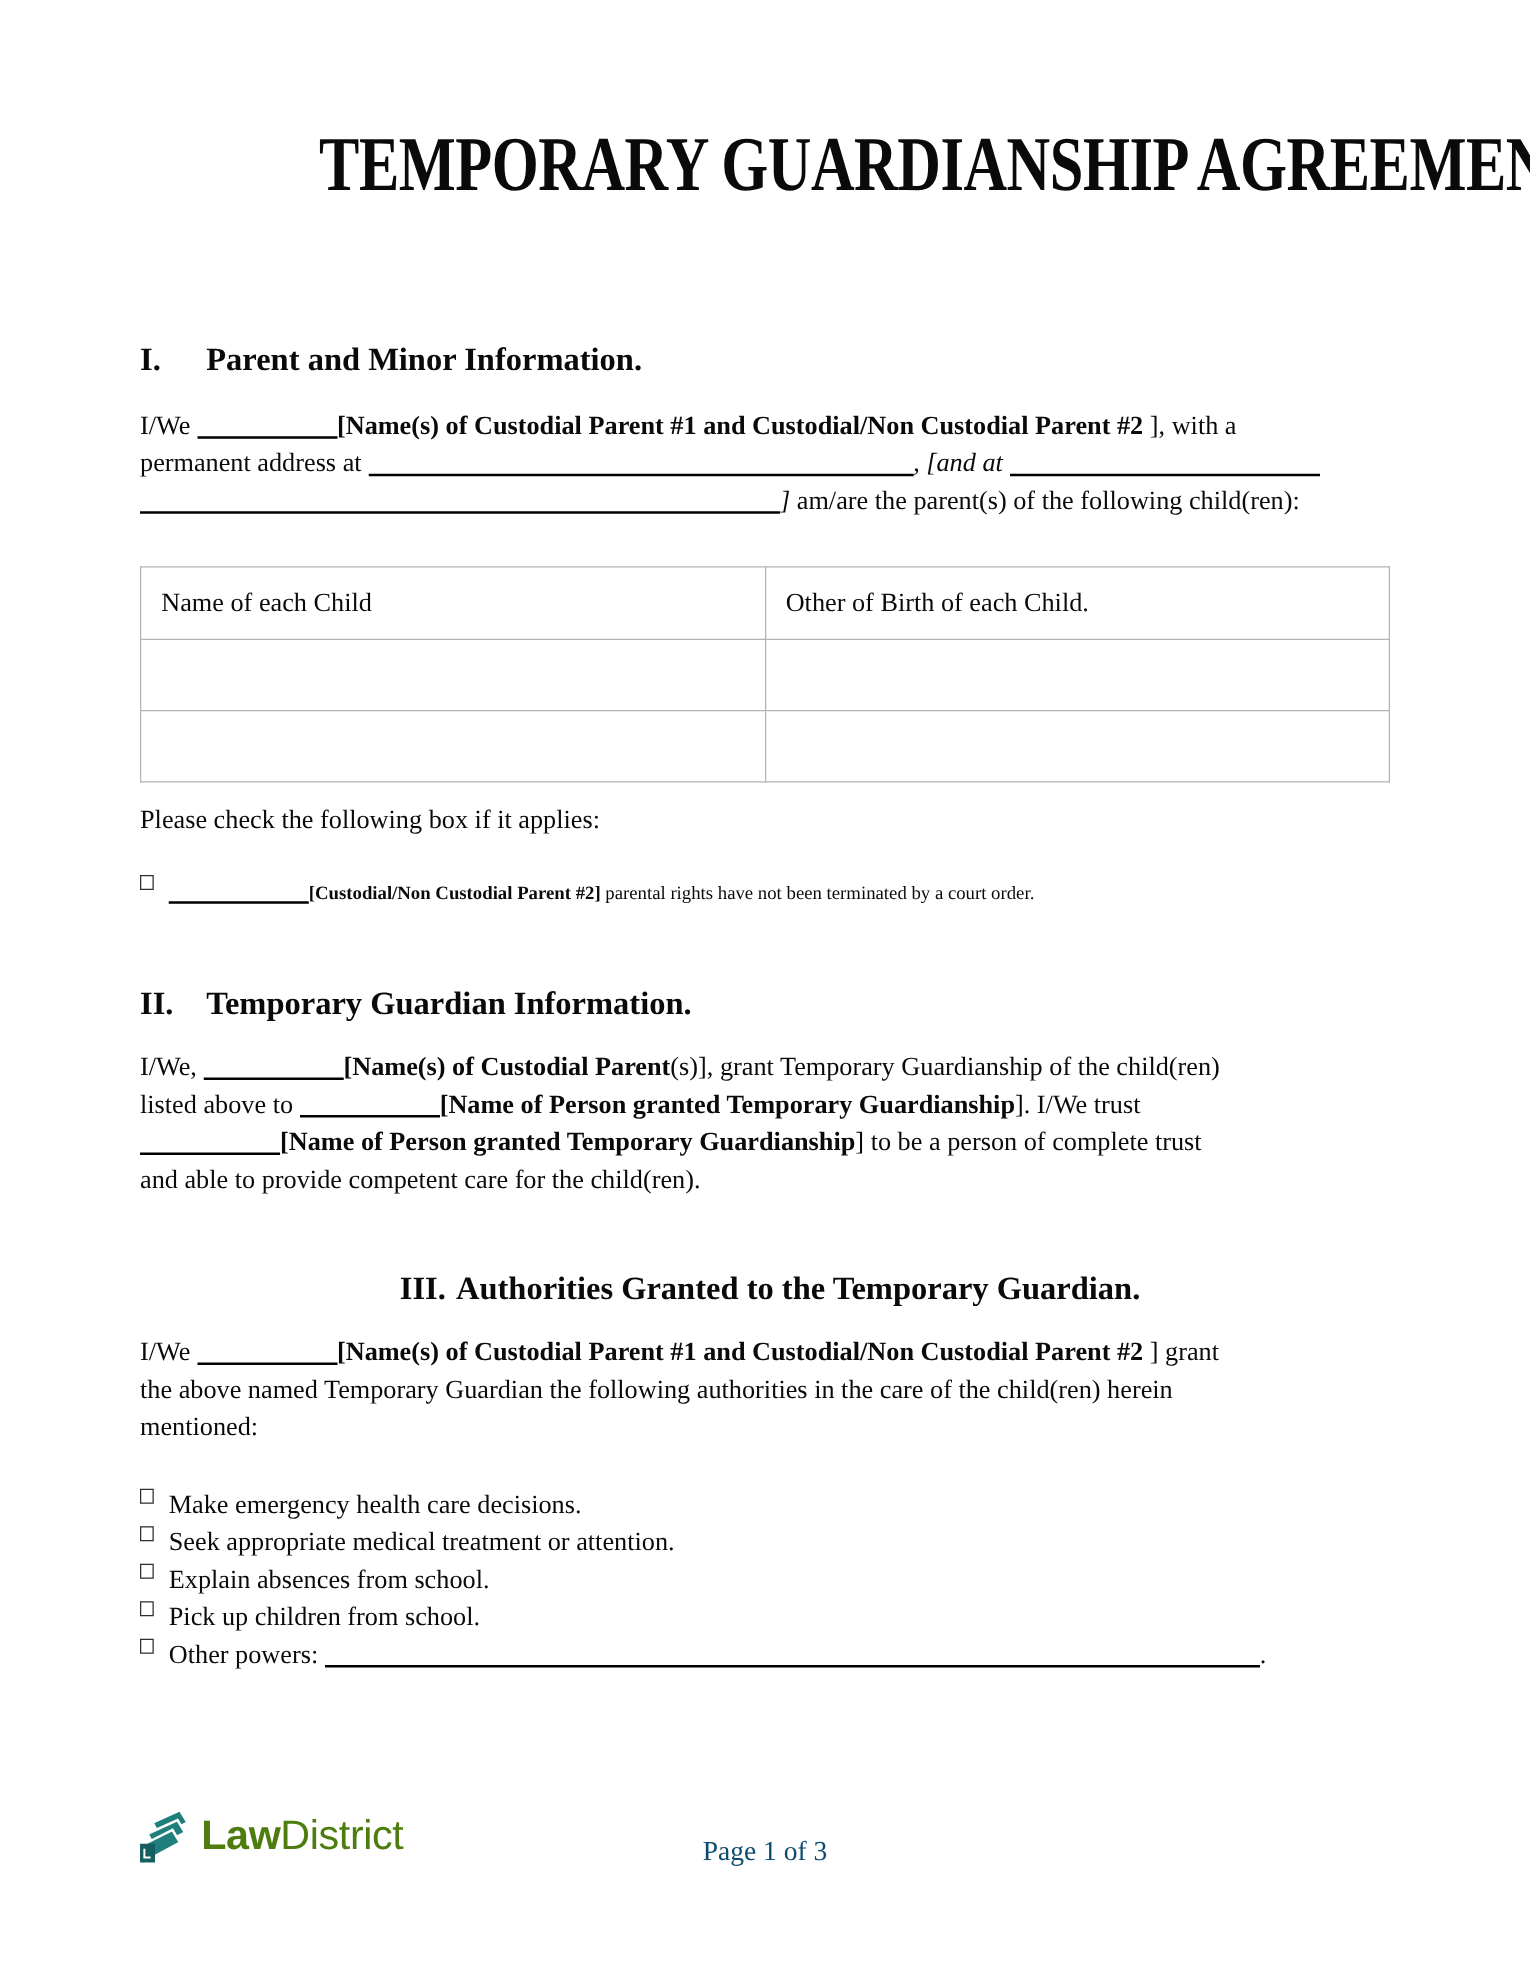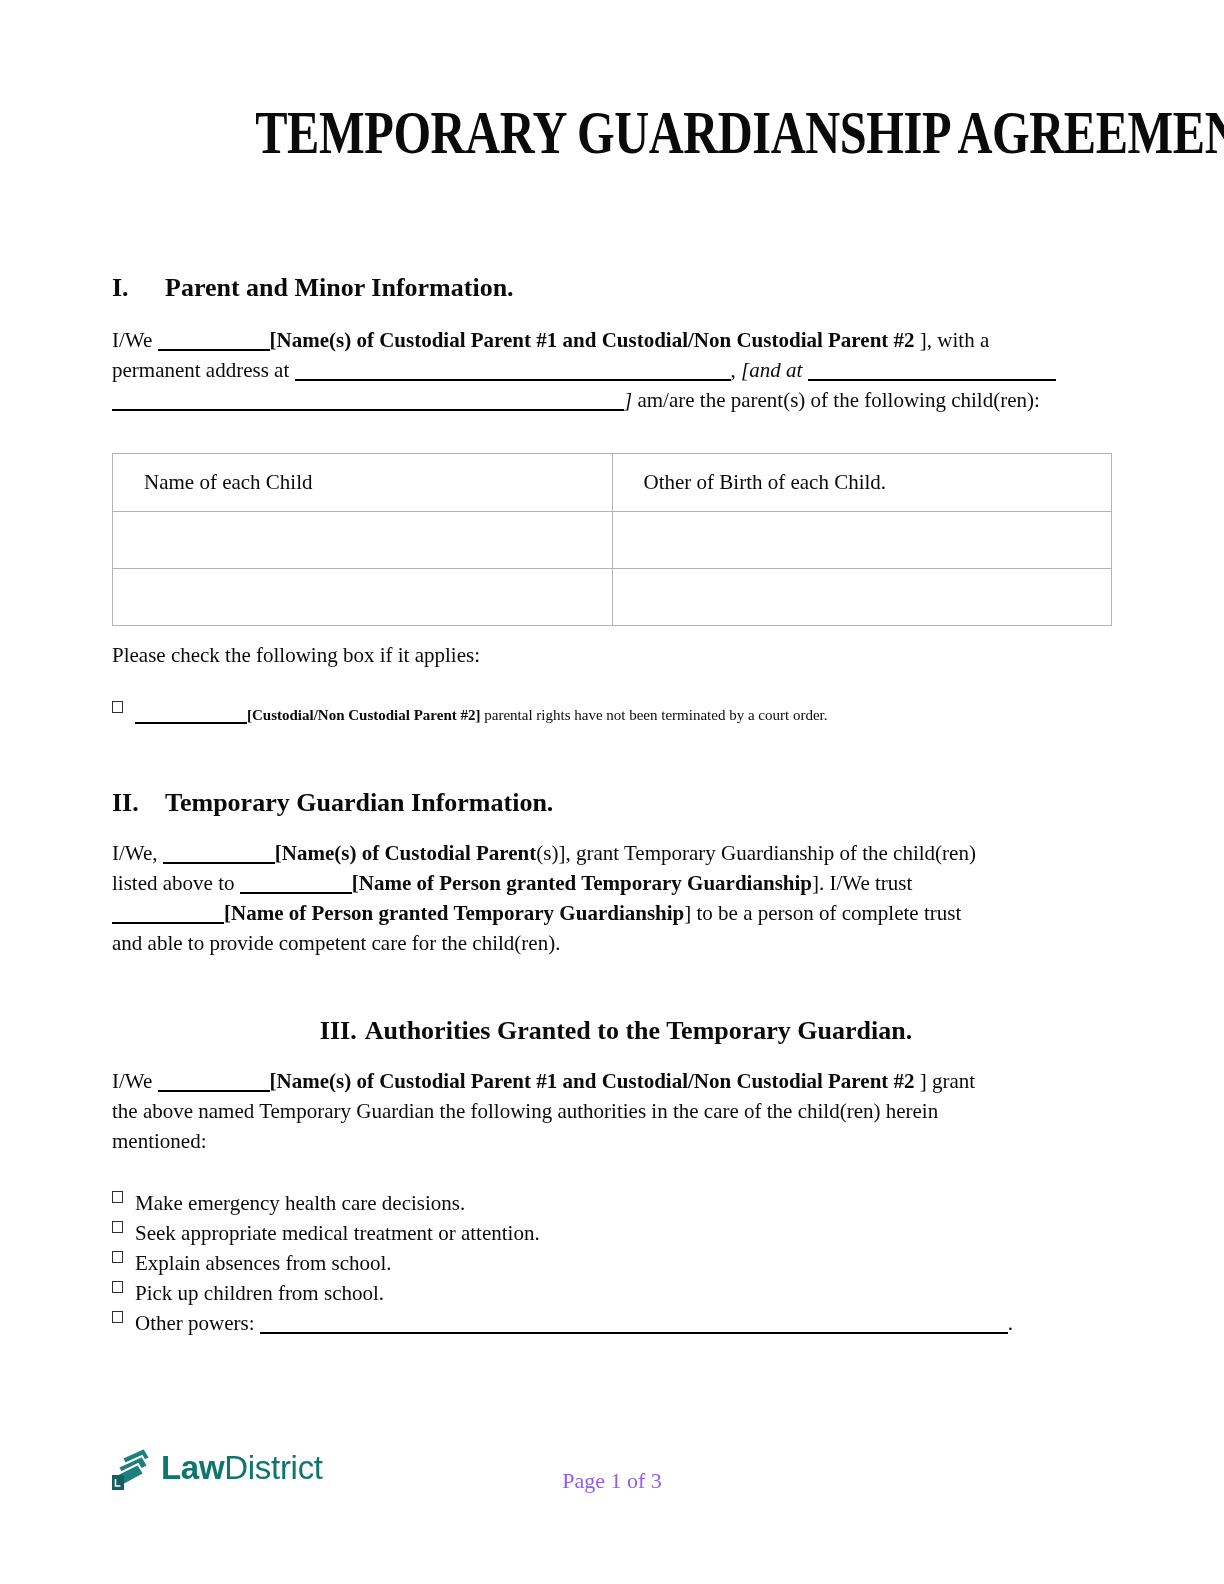--- a/index.html
+++ b/index.html
@@ -64,21 +64,21 @@
   
   table.child-table {
     margin-top: 38px;
     width: 100%;
     border-collapse: collapse;
     font-size: 21px;
   }
   table.child-table td {
     border: 1px solid #b3b3b3;
     width: 50%;
-    padding-left: 31px;
+    padding-left: 16px;
     vertical-align: middle;
   }
   table.child-table tr.hdr td { height: 58px; }
   table.child-table tr.data td { height: 57px; }
 
   .check-prompt { margin-top: 14px; font-size: 21px; line-height: 30px; }
 
   
   .cbox {
     display: inline-block;
@@ -105,28 +105,28 @@
   .footer { position: absolute; left: 0; right: 0; top: 1442px; height: 70px; }
   .brand {
     position: absolute;
     left: 110px;
     top: 2px;
     display: flex;
     align-items: center;
     gap: 7px;
     font-family: "Liberation Sans", sans-serif;
   }
-  .brand-text { font-size: 33px; color: #0f766e; letter-spacing: -0.3px; }
+  .brand-text { font-size: 33px; color: #4d7c0f; letter-spacing: -0.3px; }
   .brand-text .law { font-weight: 700; }
   .brand-text .district { font-weight: 400; }
   .page-num {
     text-align: center;
     font-size: 22px;
     padding-top: 26px;
-    color: #8b5cf6;
+    color: #0c4a6e;
   }
 </style>
 </head>
 <body>
 
 <div class="page">
   <div class="content">
 
     <h1 class="doc-title">
       <span class="title-inner">TEMPORARY GUARDIANSHIP AGREEMENT</span>

